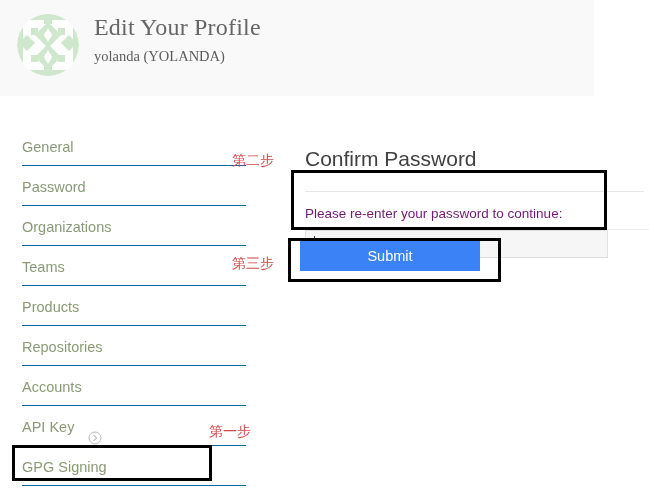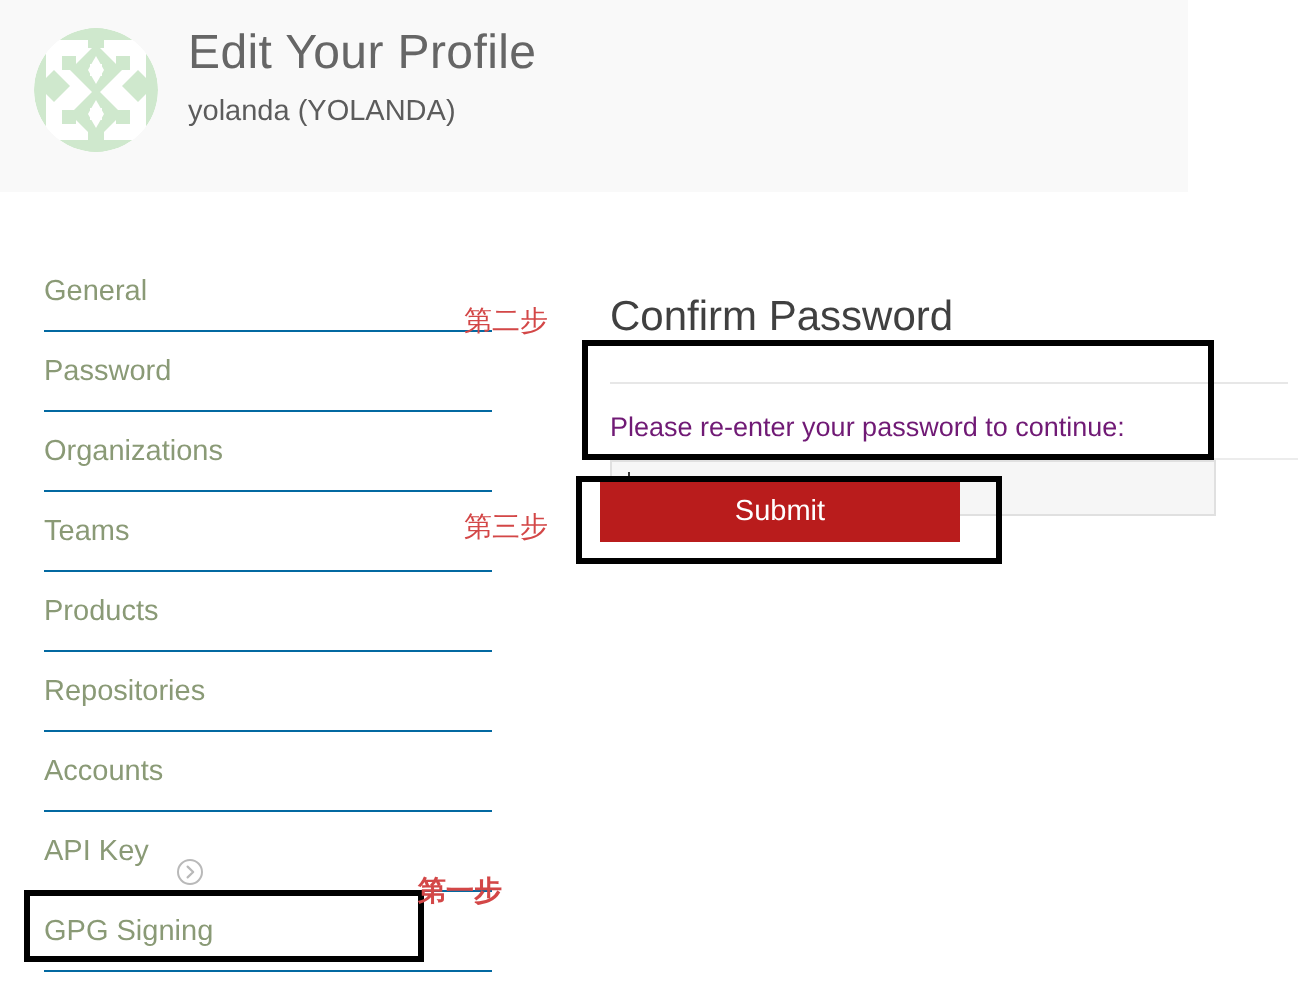--- a/index.html
+++ b/index.html
@@ -16,20 +16,21 @@
   }
 
   
   #profile-header {
     position: absolute;
     left: 0; top: 0;
     width: 594px;
     height: 96px;
     background: #f9f9f9;
     box-sizing: border-box;
+    font-family: Liberation Serif, serif;
   }
   #avatar {
     position: absolute;
     left: 17px;
     top: 14px;
     width: 62px;
     height: 62px;
     border-radius: 50%;
     overflow: hidden;
     background: #ffffff;
@@ -133,21 +134,21 @@
     width: 344px;
     height: 1px;
     background: #ececec;
   }
   #submit-button {
     position: absolute;
     left: 300px;
     top: 241px;
     width: 180px;
     height: 30px;
-    background: #b91c1c;
+    background: #3b82f6;
     border: none;
     color: #ffffff;
     font-size: 14.5px;
     font-family: "Liberation Sans", sans-serif;
     cursor: pointer;
     padding: 0;
     line-height: 30px;
     text-align: center;
   }
 
@@ -163,21 +164,21 @@
   #anno-box-submit    { left: 288px; top: 238px; width: 213px; height: 44px; }
 
   .anno-text {
     position: absolute;
     color: #d34747;
     font-size: 14px;
     font-family: "DejaVu Sans", sans-serif;
     white-space: nowrap;
     pointer-events: none;
   }
-  #anno-step-1 { left: 209px; top: 437px; font-weight: bold; }
+  #anno-step-1 { left: 209px; top: 423px; }
   #anno-step-2 { left: 232px; top: 152px; font-family: Liberation Mono, monospace; }
   #anno-step-3 { left: 232px; top: 255px; }
 </style>
 </head>
 <body>
 
 <div id="profile-header">
 
   <div id="avatar">
     <svg width="62" height="62" viewBox="0 0 62 62">

